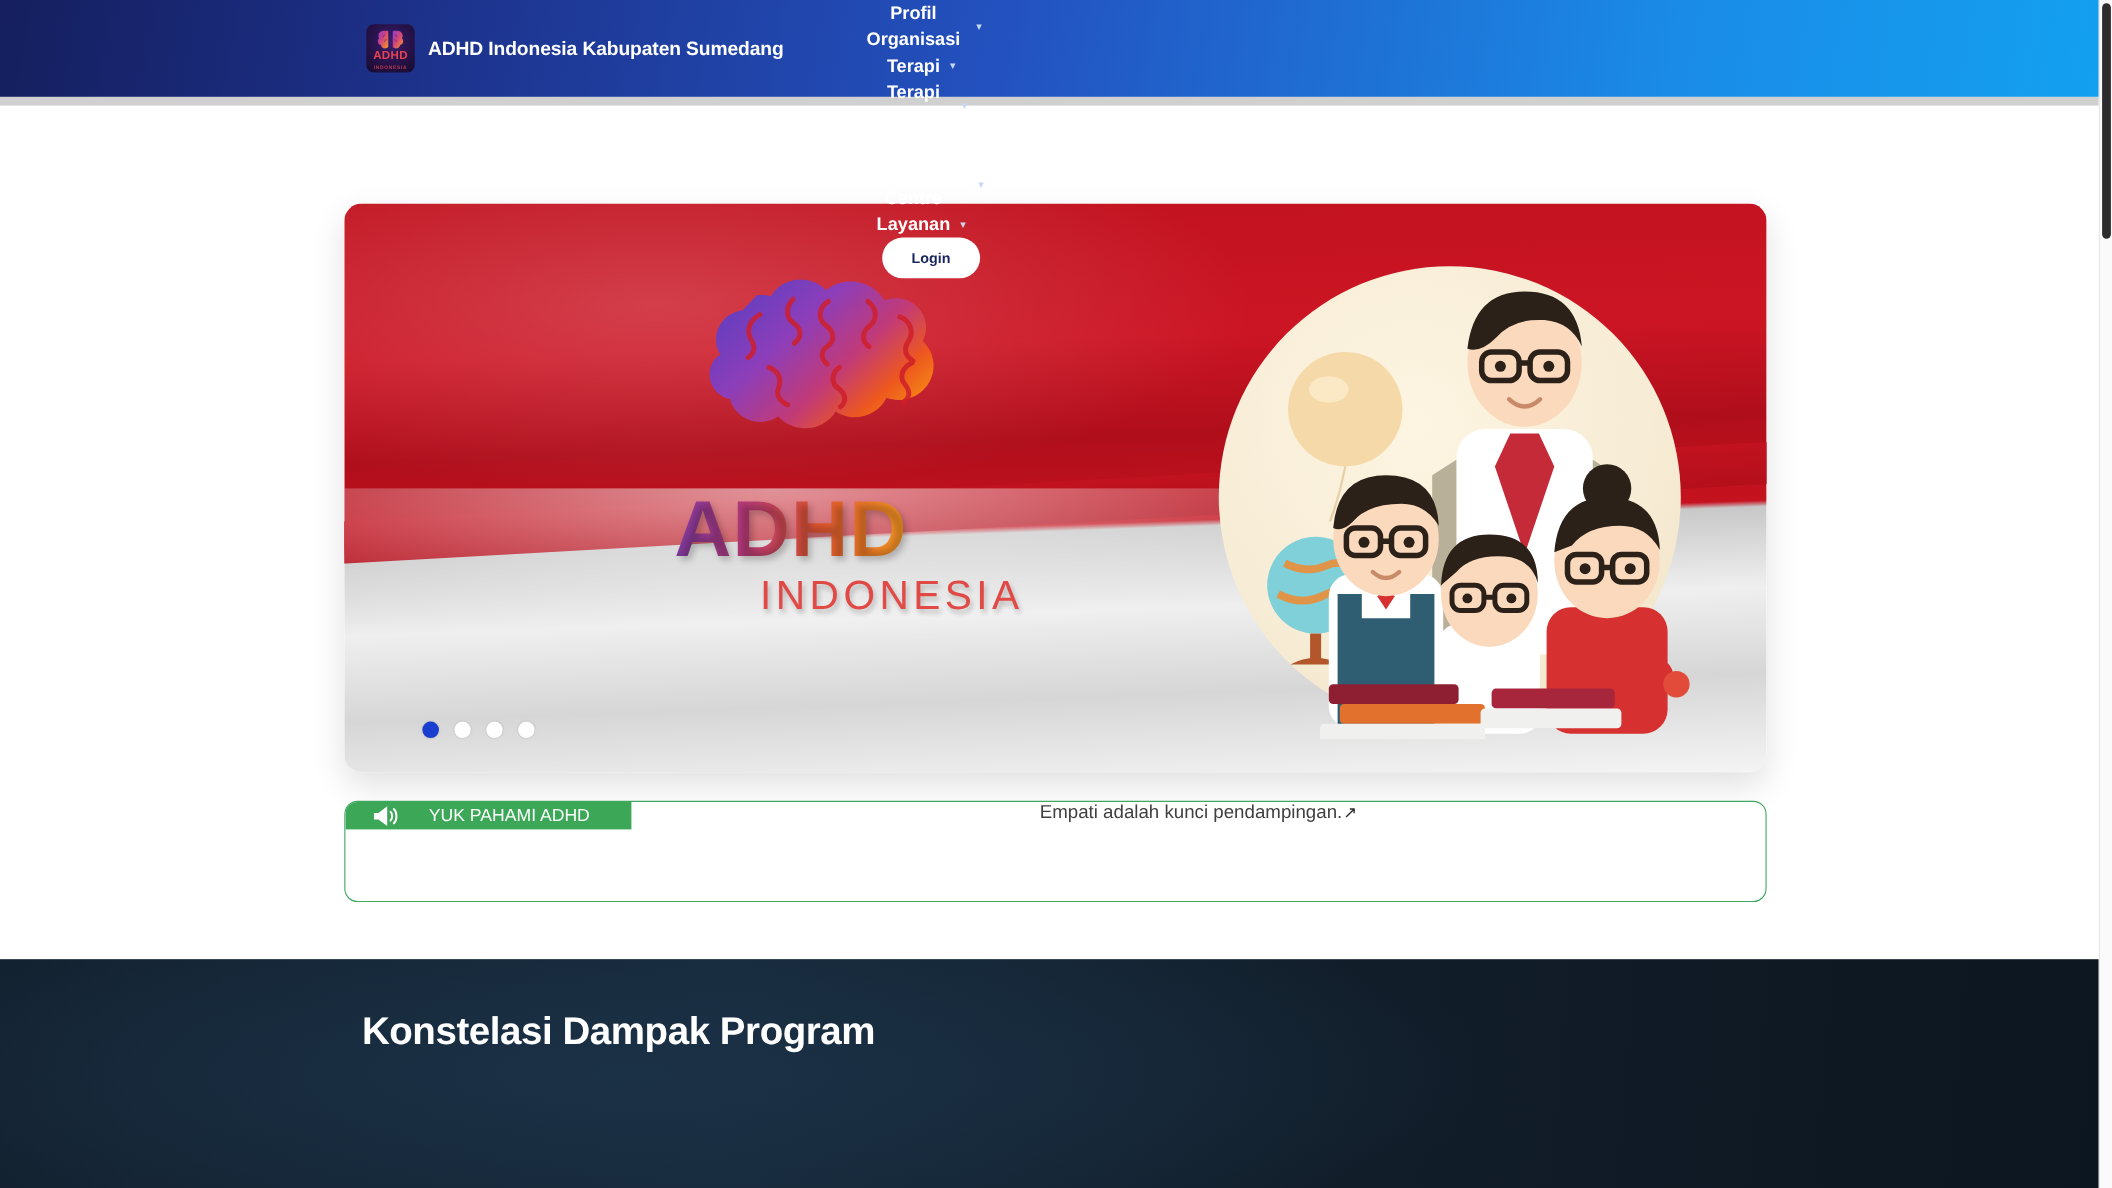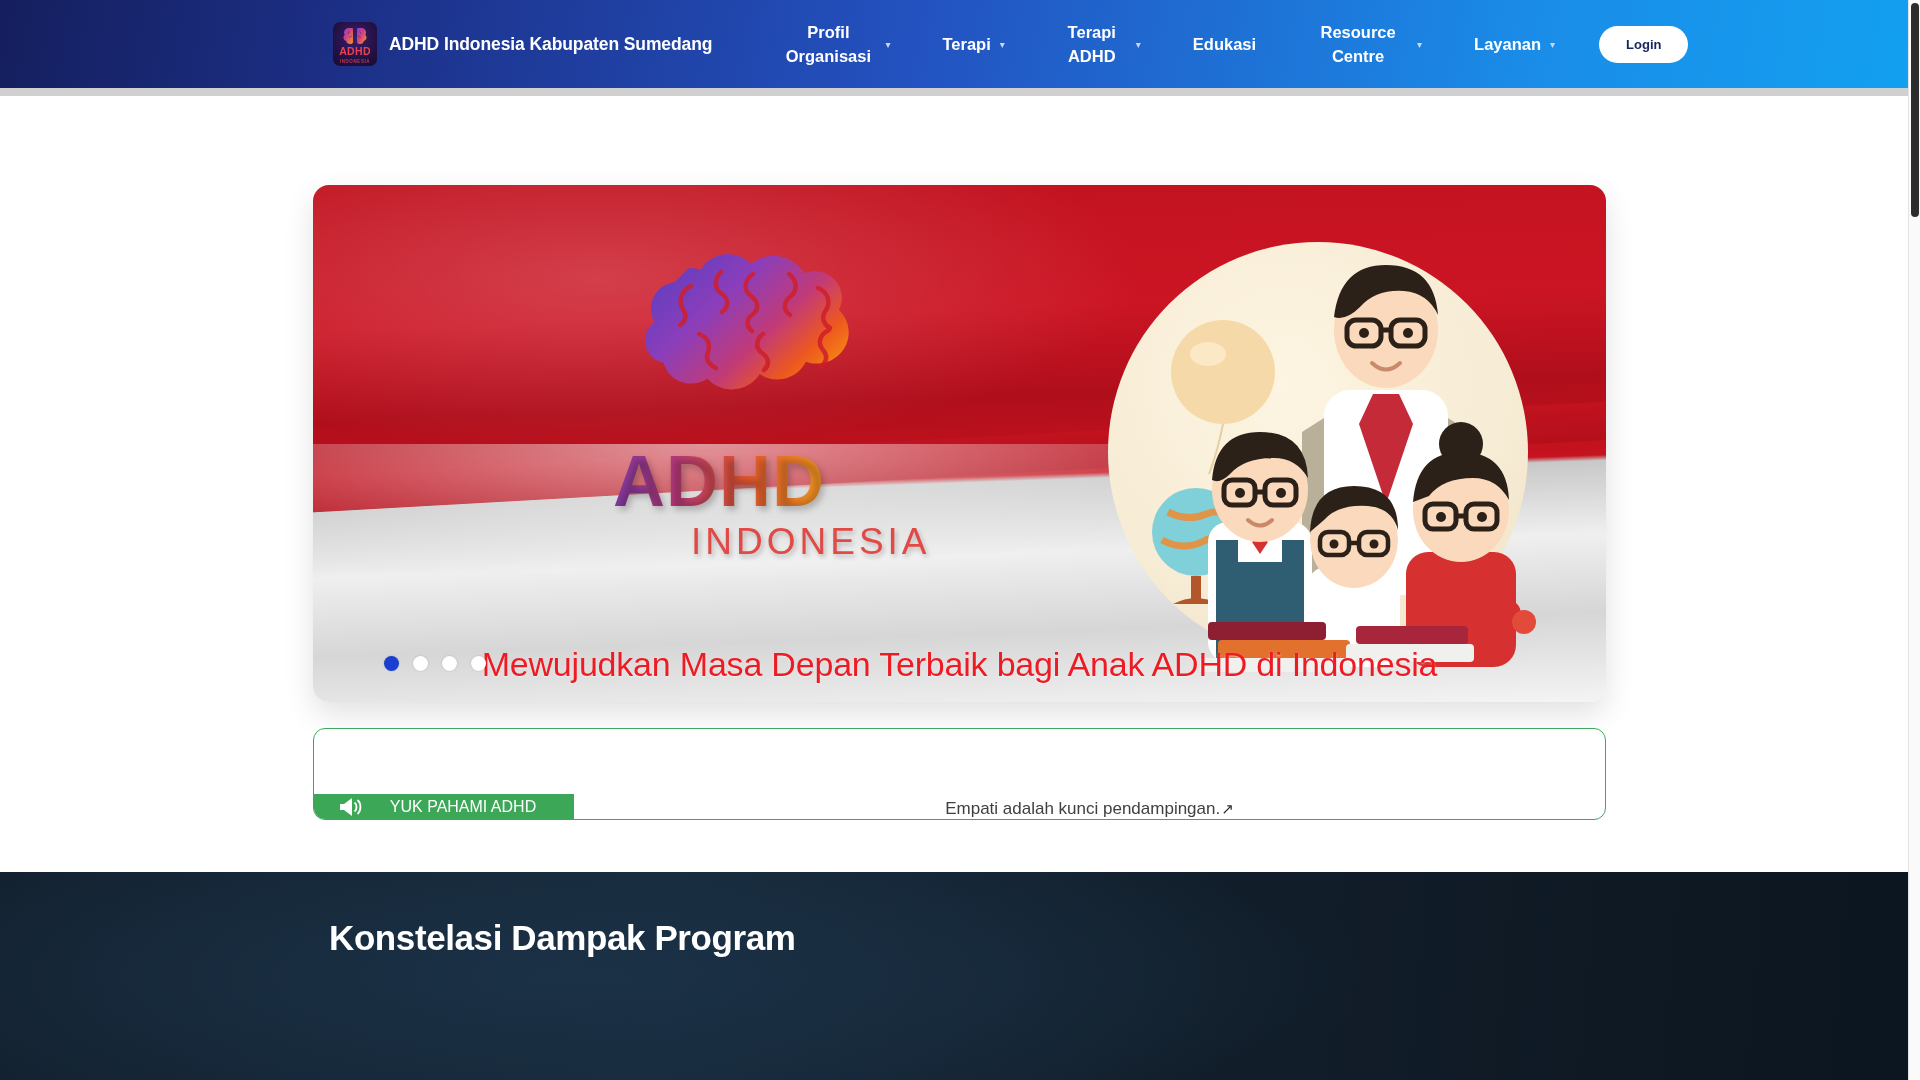--- a/index.html
+++ b/index.html
@@ -53,20 +53,21 @@
   }
   .brand-title {
     color: #ffffff; font-size: 17.5px; font-weight: 700;
     letter-spacing: -.1px; white-space: nowrap;
   }
 
   .nav-menu {
     display: flex; align-items: center;
     margin-left: 42px;
     height: 88px;
+    flex-direction: column;
   }
   .nav-item {
     display: flex; align-items: center; gap: 9px;
     padding: 0 26px;
     height: 88px;
     cursor: pointer;
   }
   .nav-label {
     color: #ffffff; font-size: 16.5px; font-weight: 700;
     text-align: center; line-height: 24px;
@@ -175,21 +176,21 @@
   }
   .dot.active { background: #1a3fd0; }
 
   
   .cta {
     position: absolute; left: 313px; top: 728px;
     width: 1293px; height: 92px;
     border: 1px solid #3fa860;
     border-radius: 12px;
     background: #ffffff;
-    display: flex; align-items: flex-end;
+    display: flex; align-items: flex-start;
     overflow: hidden;
   }
   .cta-tag {
     width: 260px; flex: 0 0 260px;
     background: #3ba757;
     color: #ffffff;
     display: flex; align-items: center; gap: 14px;
     padding: 0 24px;
   }
   .cta-tag-label {
@@ -410,21 +411,20 @@
           <rect x="112" y="436" width="150" height="16" rx="4" fill="#f0f0ee"></rect>
           <rect x="268" y="404" width="112" height="18" rx="4" fill="#a8263c"></rect>
           <rect x="258" y="422" width="128" height="18" rx="4" fill="#f0f0ee"></rect>
         </g>
 
         <circle cx="418" cy="392" r="15" fill="#d63030"></circle>
         <circle cx="436" cy="400" r="12" fill="#e24a3a"></circle>
       </svg>
     </div>
 
-    <div class="hero-caption">Mewujudkan Masa Depan Terbaik bagi Anak ADHD di Indonesia</div>
 
     <div class="hero-dots">
       <span class="dot active"></span>
       <span class="dot"></span>
       <span class="dot"></span>
       <span class="dot"></span>
     </div>
   </div>
 
   <div class="cta">

